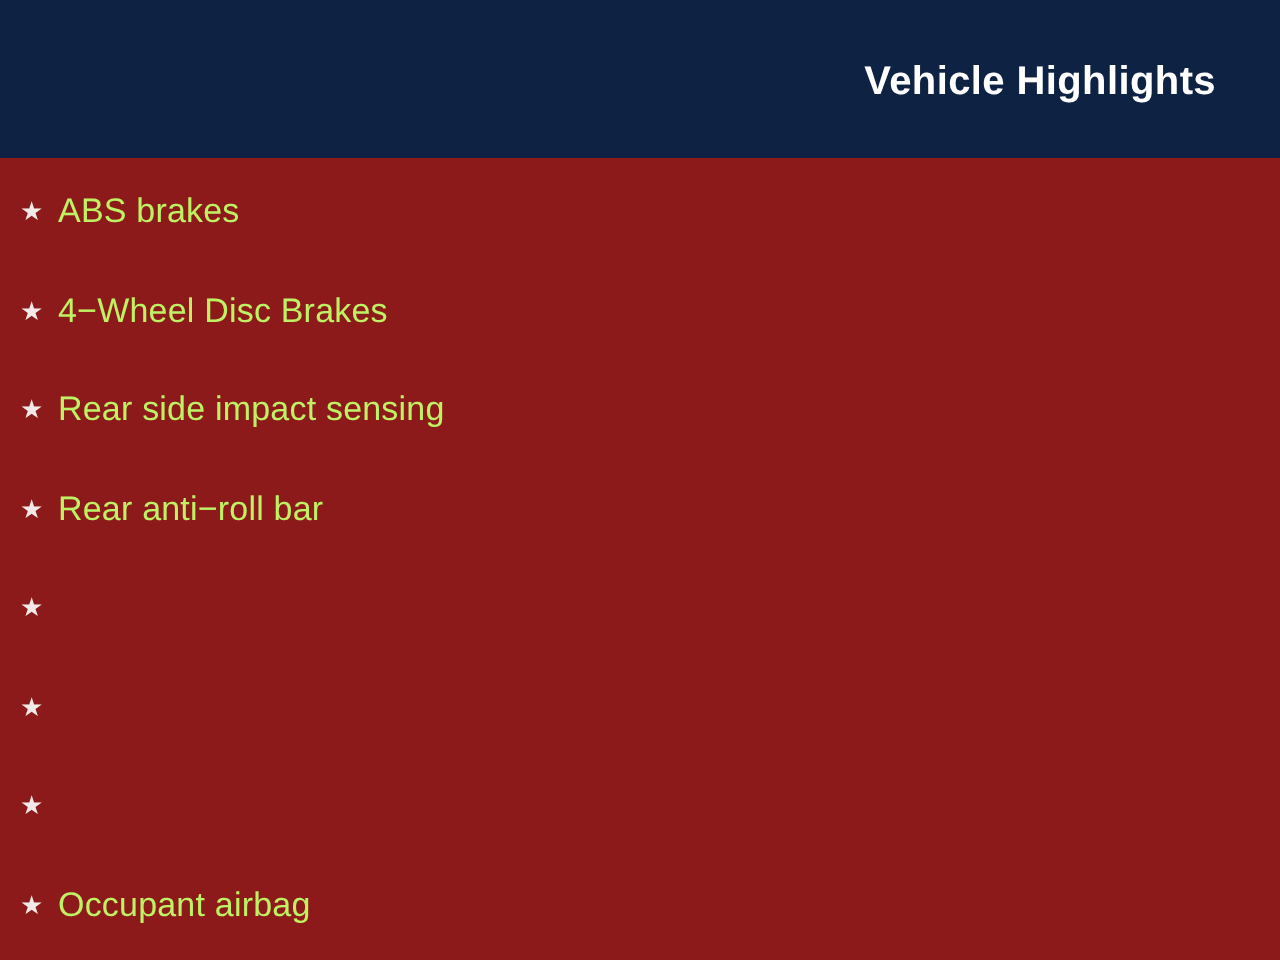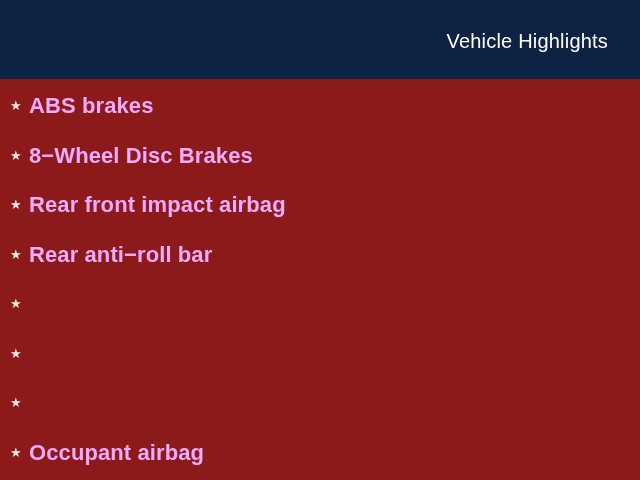--- a/index.html
+++ b/index.html
@@ -27,21 +27,21 @@
     width: 640px;
     height: 79px;
     background: #0e2244;
     box-sizing: border-box;
   }
   #header-title {
     position: absolute;
     right: 32px;
     top: 29px;
     font-size: 20px;
-    font-weight: normal;
+    font-weight: bold;
     color: #ffffff;
     letter-spacing: 0.2px;
     white-space: nowrap;
     line-height: 24px;
   }
   #highlights-list {
     position: absolute;
     left: 0;
     top: 79px;
     width: 640px;
@@ -62,52 +62,51 @@
   .bullet-star {
     flex: 0 0 auto;
     width: 19px;
     font-size: 13px;
     line-height: 22px;
     color: #f2eae8;
     text-align: left;
   }
   .highlight-label {
     flex: 1 1 auto;
-    font-size: 22px;
+    font-size: 17px;
     line-height: 22px;
-    color: #f0abfc;
+    color: #bef264;
     white-space: nowrap;
     letter-spacing: 0.1px;
-    font-weight: bold;
   }
 </style>
 </head>
 <body>
 
 <div id="slide">
 
   <div id="header-bar">
     <div id="header-title">Vehicle Highlights</div>
   </div>
 
   <ul id="highlights-list">
 
     <li class="highlight-item">
       <span class="bullet-star">★</span>
       <span class="highlight-label">ABS brakes</span>
     </li>
 
     <li class="highlight-item">
       <span class="bullet-star">★</span>
-      <span class="highlight-label">8−Wheel Disc Brakes</span>
+      <span class="highlight-label">4−Wheel Disc Brakes</span>
     </li>
 
     <li class="highlight-item">
       <span class="bullet-star">★</span>
-      <span class="highlight-label">Rear front impact airbag</span>
+      <span class="highlight-label">Rear side impact sensing</span>
     </li>
 
     <li class="highlight-item">
       <span class="bullet-star">★</span>
       <span class="highlight-label">Rear anti−roll bar</span>
     </li>
 
     <li class="highlight-item">
       <span class="bullet-star">★</span>
     </li>

